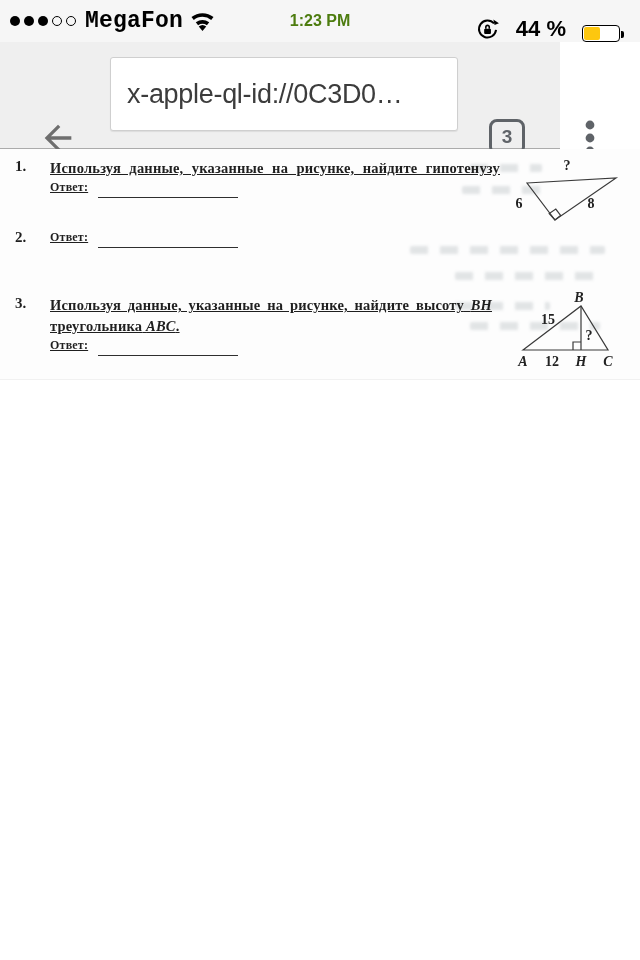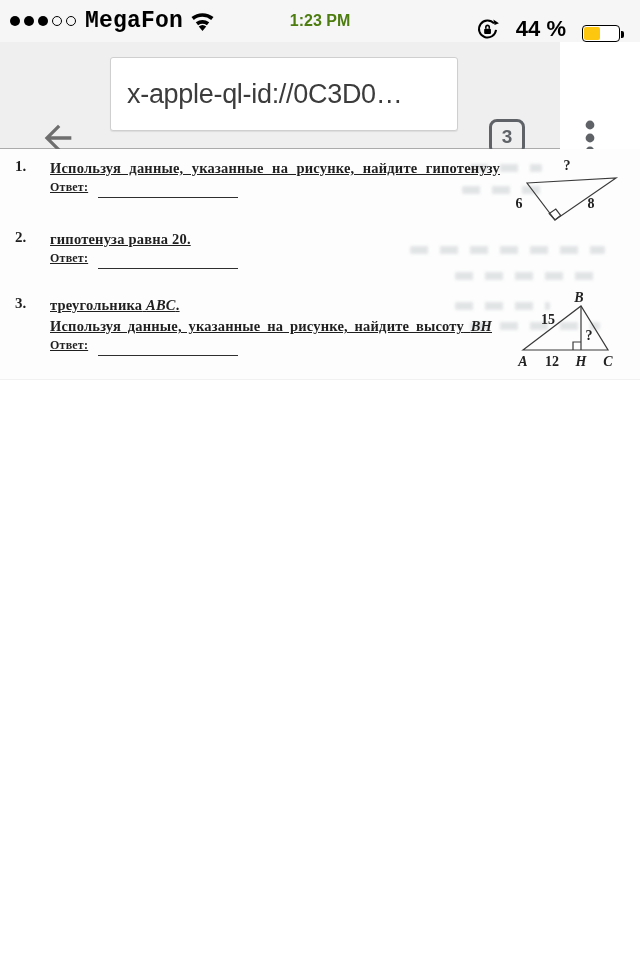--- a/index.html
+++ b/index.html
@@ -137,38 +137,37 @@
       <polygon points="24,31 113,26 52,68" fill="none"></polygon>
       <polygon points="52,68 46.2,61.6 52.8,57.1 57.6,63.5" fill="none"></polygon>
       <text x="64" y="18" text-anchor="middle">?</text>
       <text x="16" y="56" text-anchor="middle">6</text>
       <text x="88" y="56" text-anchor="middle">8</text>
     </svg>
 
     <div class="problem" style="top:80px;">
       <div class="pnum">2.</div>
       <div class="ptext w575">
-        <div class="line">гипотенуза равна 20.</div>
         <div class="answer-row">
           <span class="ans">Ответ:</span>
           <span class="ans-line"></span>
         </div>
       </div>
     </div>
 
     <div class="problem" style="top:146px;">
       <div class="pnum">3.</div>
       <div class="ptext w442">
+        <div class="line just">
+          <span>Используя данные, указанные на рисунке, найдите высоту</span>
+          <span class="mi">BH</span>
+        </div>
         <div class="line">
           <span>треугольника</span>
           <span class="mi">ABC</span><span>.</span>
-        </div>
-        <div class="line just">
-          <span>Используя данные, указанные на рисунке, найдите высоту</span>
-          <span class="mi">BH</span>
         </div>
         <div class="answer-row">
           <span class="ans">Ответ:</span>
           <span class="ans-line"></span>
         </div>
       </div>
     </div>
 
     <svg class="fig" style="left:506px;top:139px;" width="130" height="86" viewBox="0 0 130 86">
       <polygon points="17,62 75,18 102,62" fill="none"></polygon>

